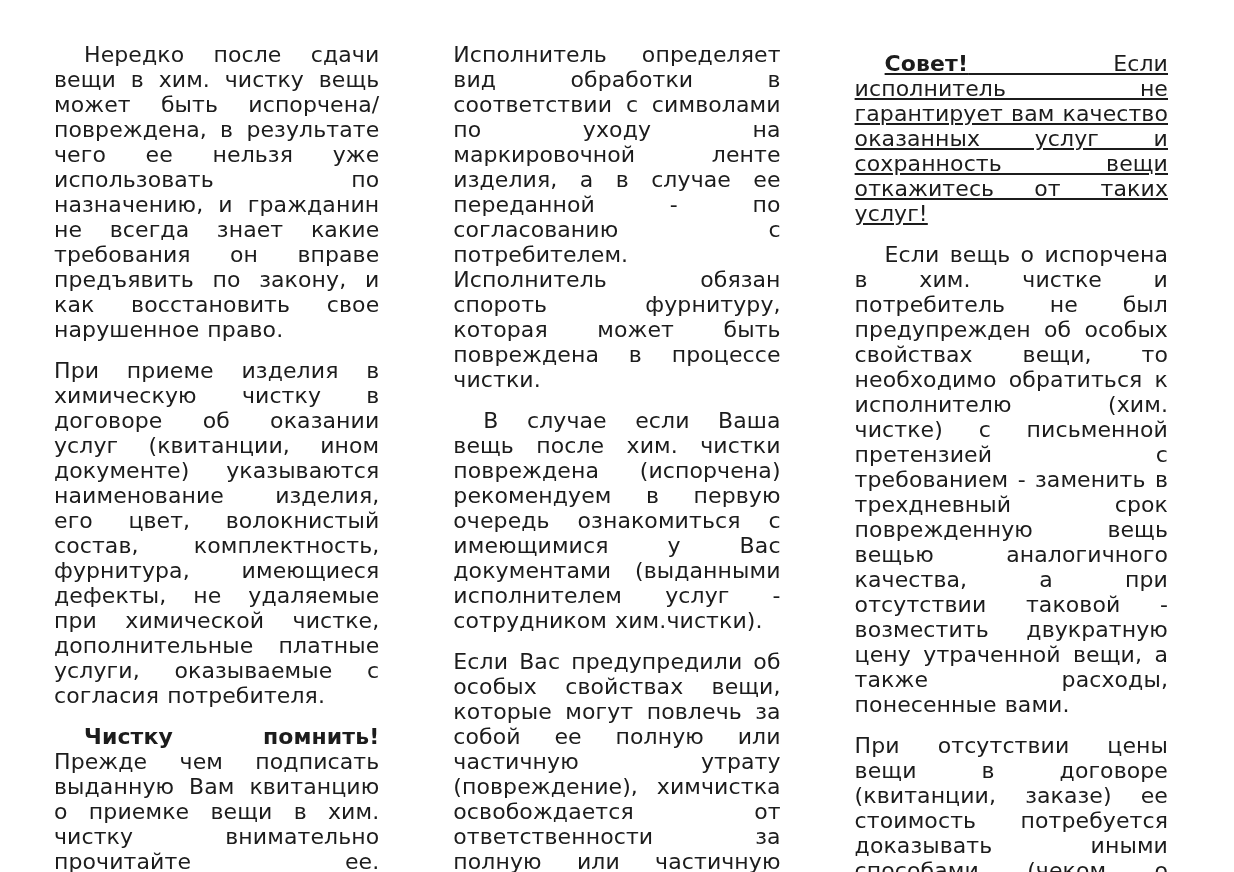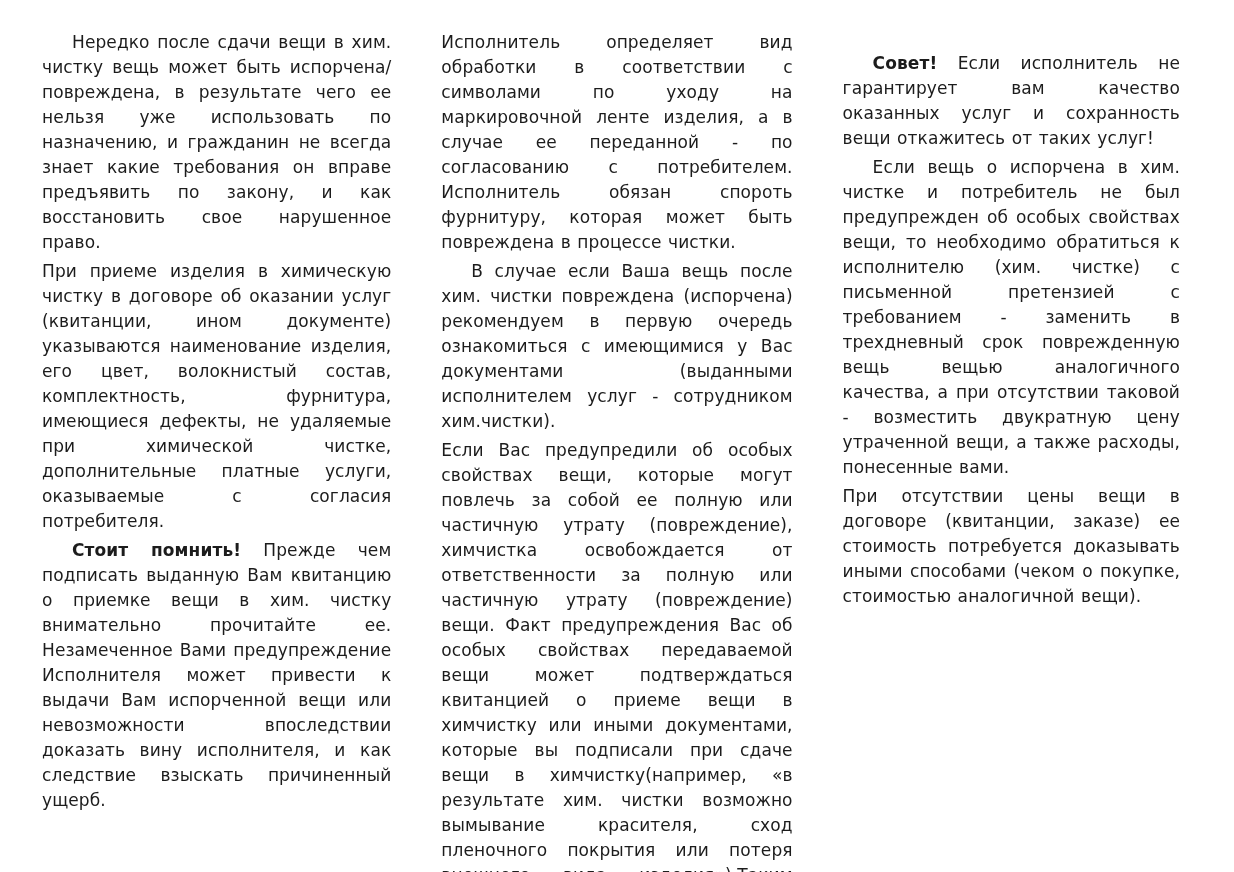--- a/index.html
+++ b/index.html
@@ -23,41 +23,41 @@
     gap: 42px;
     background: #ffffff;
   }
   .col {
     box-sizing: border-box;
   }
   .col-1 { width: 360px; }
   .col-2 { width: 362px; }
   .col-3 { width: 348px; }
   .para {
-    margin: 4px;
-    font-size: 17px;
+    margin: 16px;
+    font-size: 22px;
     line-height: 25px;
     text-align: justify;
     letter-spacing: 0.1px;
     word-spacing: 1px;
   }
   .indent { text-indent: 30px; }
-  .space-before { margin-top: 25px; }
+  .space-before { margin-top: 25px; text-decoration: underline; }
   .left-align { text-align: left; }
   .lead { font-weight: bold; }
 </style>
 </head>
 <body>
 
 <div class="page">
 
   <div class="col col-1">
     <p class="para indent">Нередко после сдачи вещи в хим. чистку вещь может быть испорчена/повреждена, в результате чего ее нельзя уже использовать по назначению, и гражданин не всегда знает какие требования он вправе предъявить по закону, и как восстановить свое нарушенное право.</p>
     <p class="para">При приеме изделия в химическую чистку в договоре об оказании услуг (квитанции, ином документе) указываются наименование изделия, его цвет, волокнистый состав, комплектность, фурнитура, имеющиеся дефекты, не удаляемые при химической чистке, дополнительные платные услуги, оказываемые с согласия потребителя.</p>
-    <p class="para indent"><span class="lead">Стоит помнить!</span><span> Прежде чем подписать выданную Вам квитанцию о приемке вещи в хим. чистку внимательно прочитайте ее. Незамеченное Вами предупреждение Исполнителя может привести к выдачи Вам испорченной вещи или невозможности впоследствии доказать вину исполнителя, и как следствие взыскать причиненный ущерб.</span></p>
+    <p class="para indent"><span class="lead">Чистку помнить!</span><span> Прежде чем подписать выданную Вам квитанцию о приемке вещи в хим. чистку внимательно прочитайте ее. Незамеченное Вами предупреждение Исполнителя может привести к выдачи Вам испорченной вещи или невозможности впоследствии доказать вину исполнителя, и как следствие взыскать причиненный ущерб.</span></p>
   </div>
 
   <div class="col col-2">
     <p class="para">Исполнитель определяет вид обработки в соответствии с символами по уходу на маркировочной ленте изделия, а в случае ее переданной - по согласованию с потребителем. Исполнитель обязан спороть фурнитуру, которая может быть повреждена в процессе чистки.</p>
     <p class="para indent">В случае если Ваша вещь после хим. чистки повреждена (испорчена) рекомендуем в первую очередь ознакомиться с имеющимися у Вас документами (выданными исполнителем услуг - сотрудником хим.чистки).</p>
     <p class="para">Если Вас предупредили об особых свойствах вещи, которые могут повлечь за собой ее полную или частичную утрату (повреждение), химчистка освобождается от ответственности за полную или частичную утрату (повреждение) вещи. Факт предупреждения Вас об особых свойствах передаваемой вещи может подтверждаться квитанцией о приеме вещи в химчистку или иными документами, которые вы подписали при сдаче вещи в химчистку(например, «в результате хим. чистки возможно вымывание красителя, сход пленочного покрытия или потеря внешнего вида изделия»).Таким образом подписывая квитанцию, Вы берете на себя риск, связанный с вышеуказанными последствиями хим. чистки. Соответственно, если в результате хим. чистки возникли какие-либо из</p>
   </div>
 
   <div class="col col-3">
     <p class="para indent space-before"><span class="lead">Совет!</span><span> Если исполнитель не гарантирует вам качество оказанных услуг и сохранность вещи откажитесь от таких услуг!</span></p>

